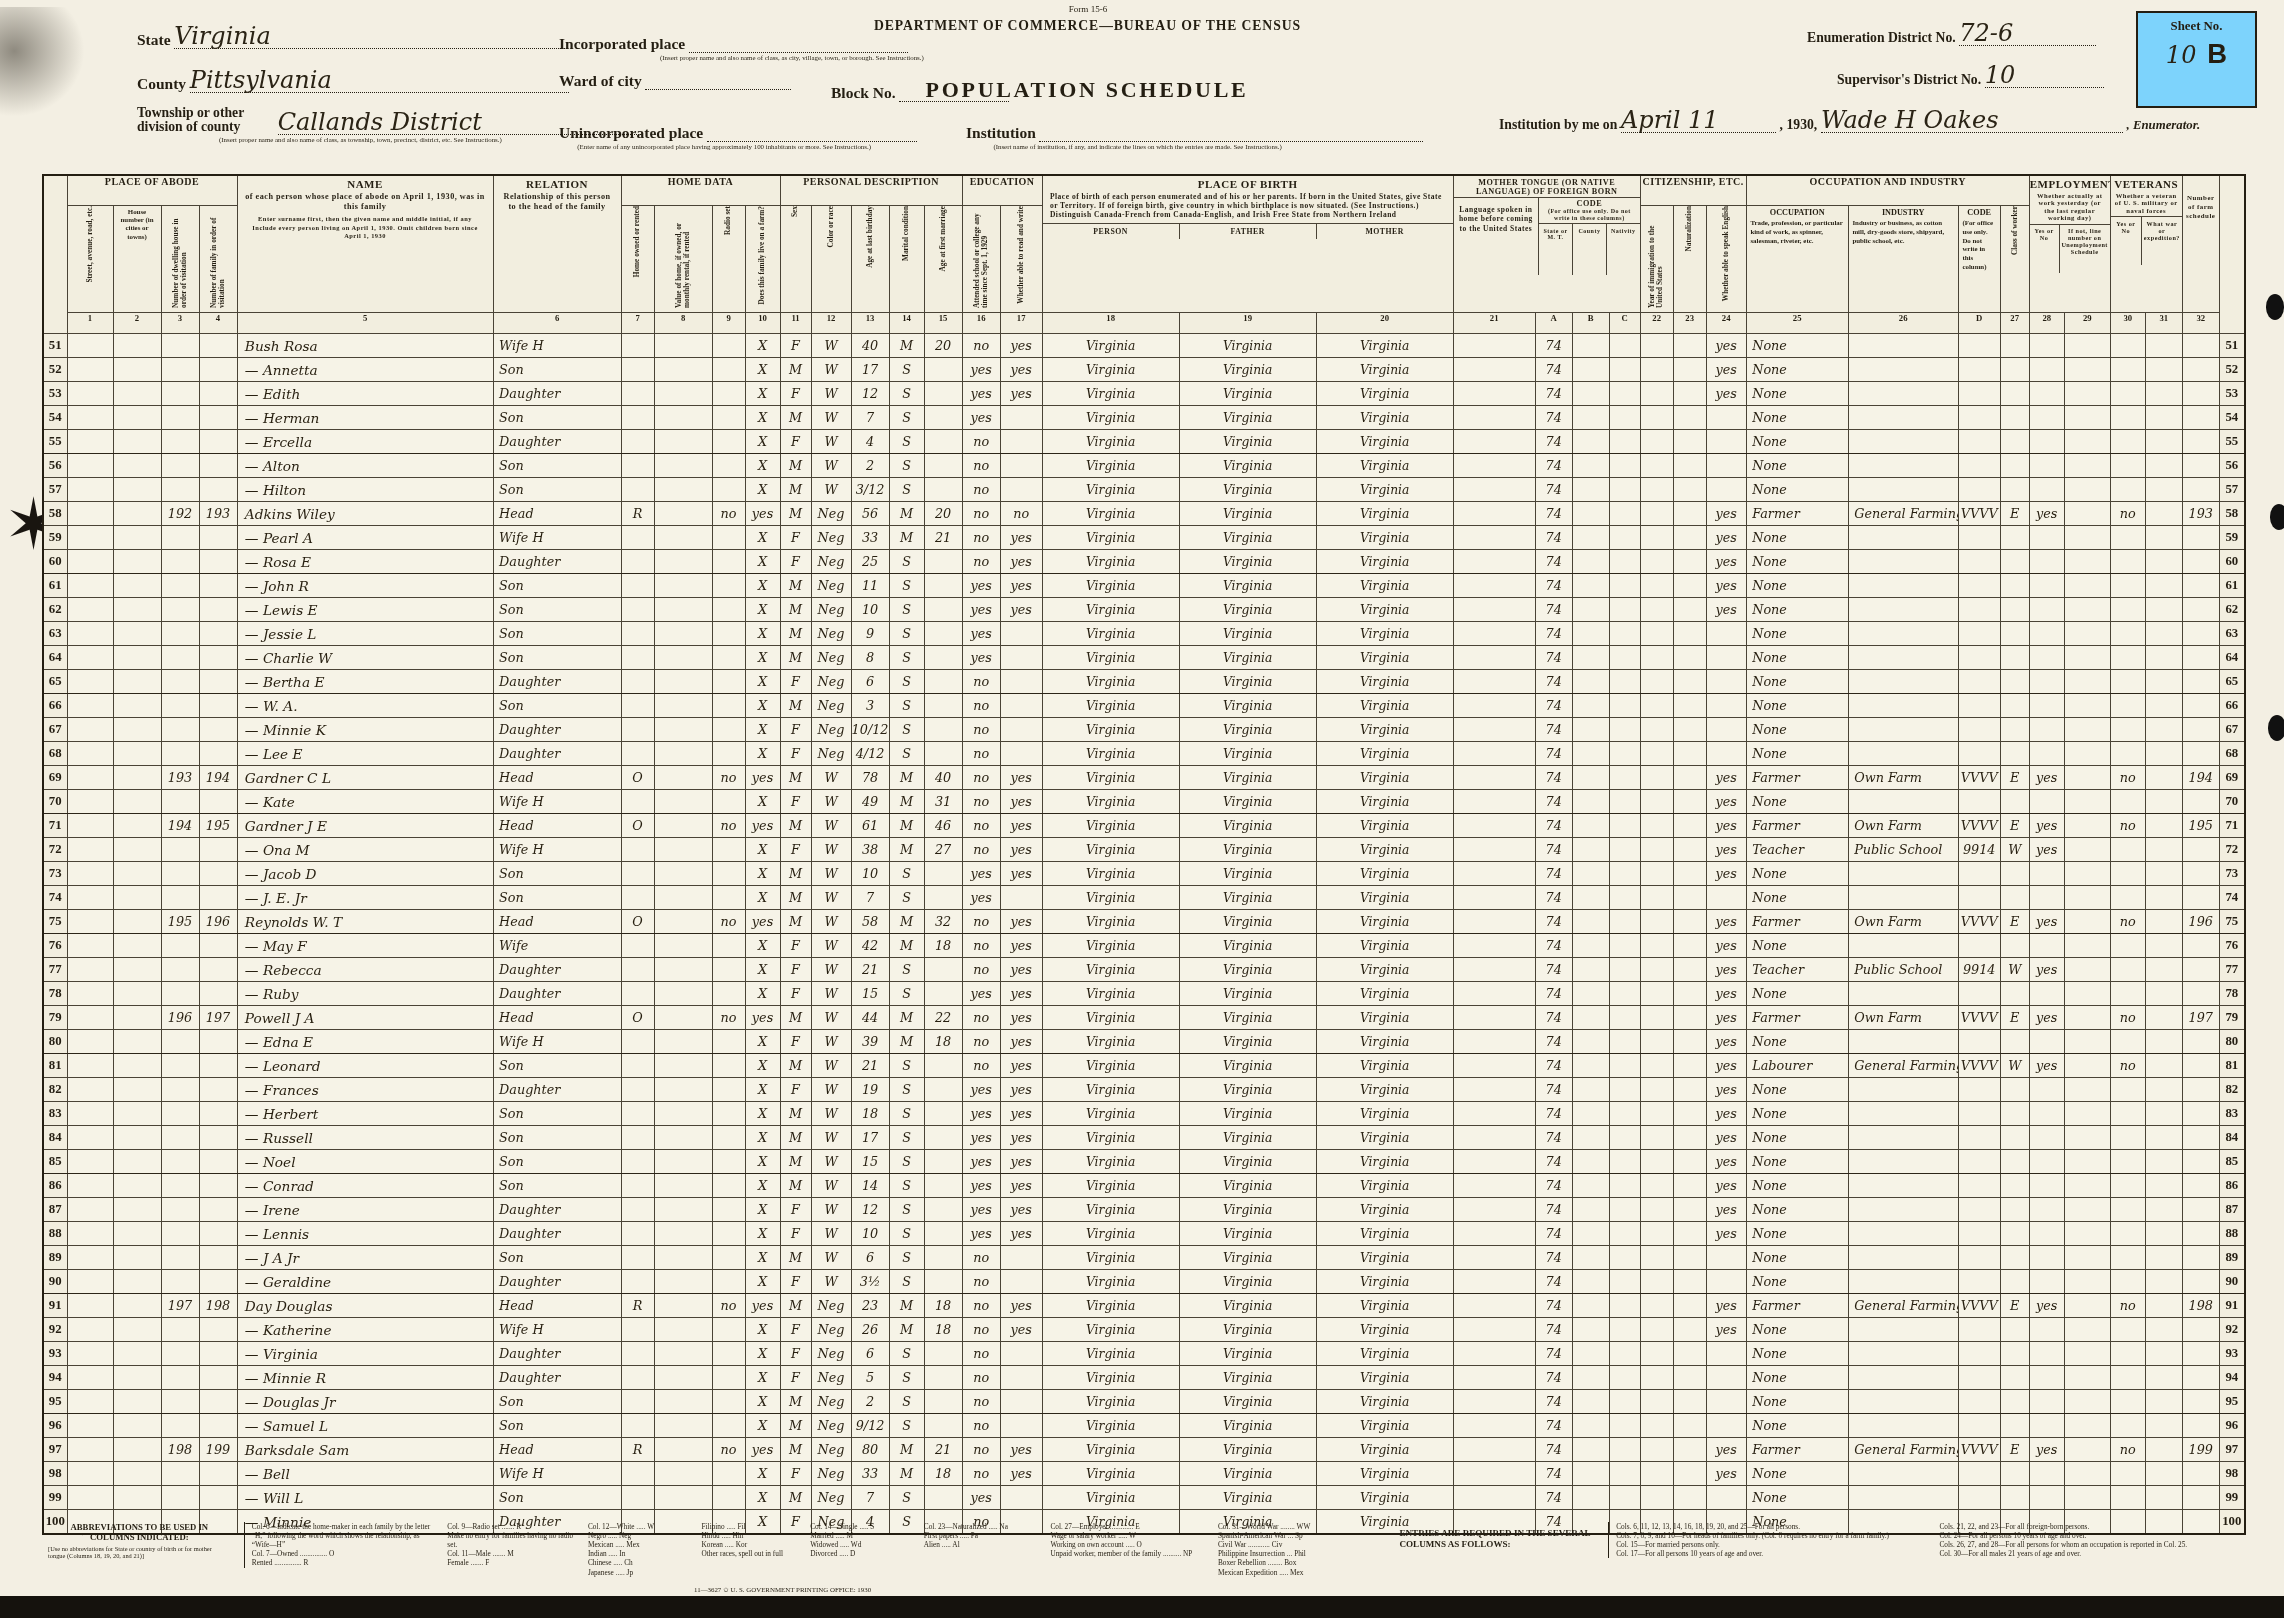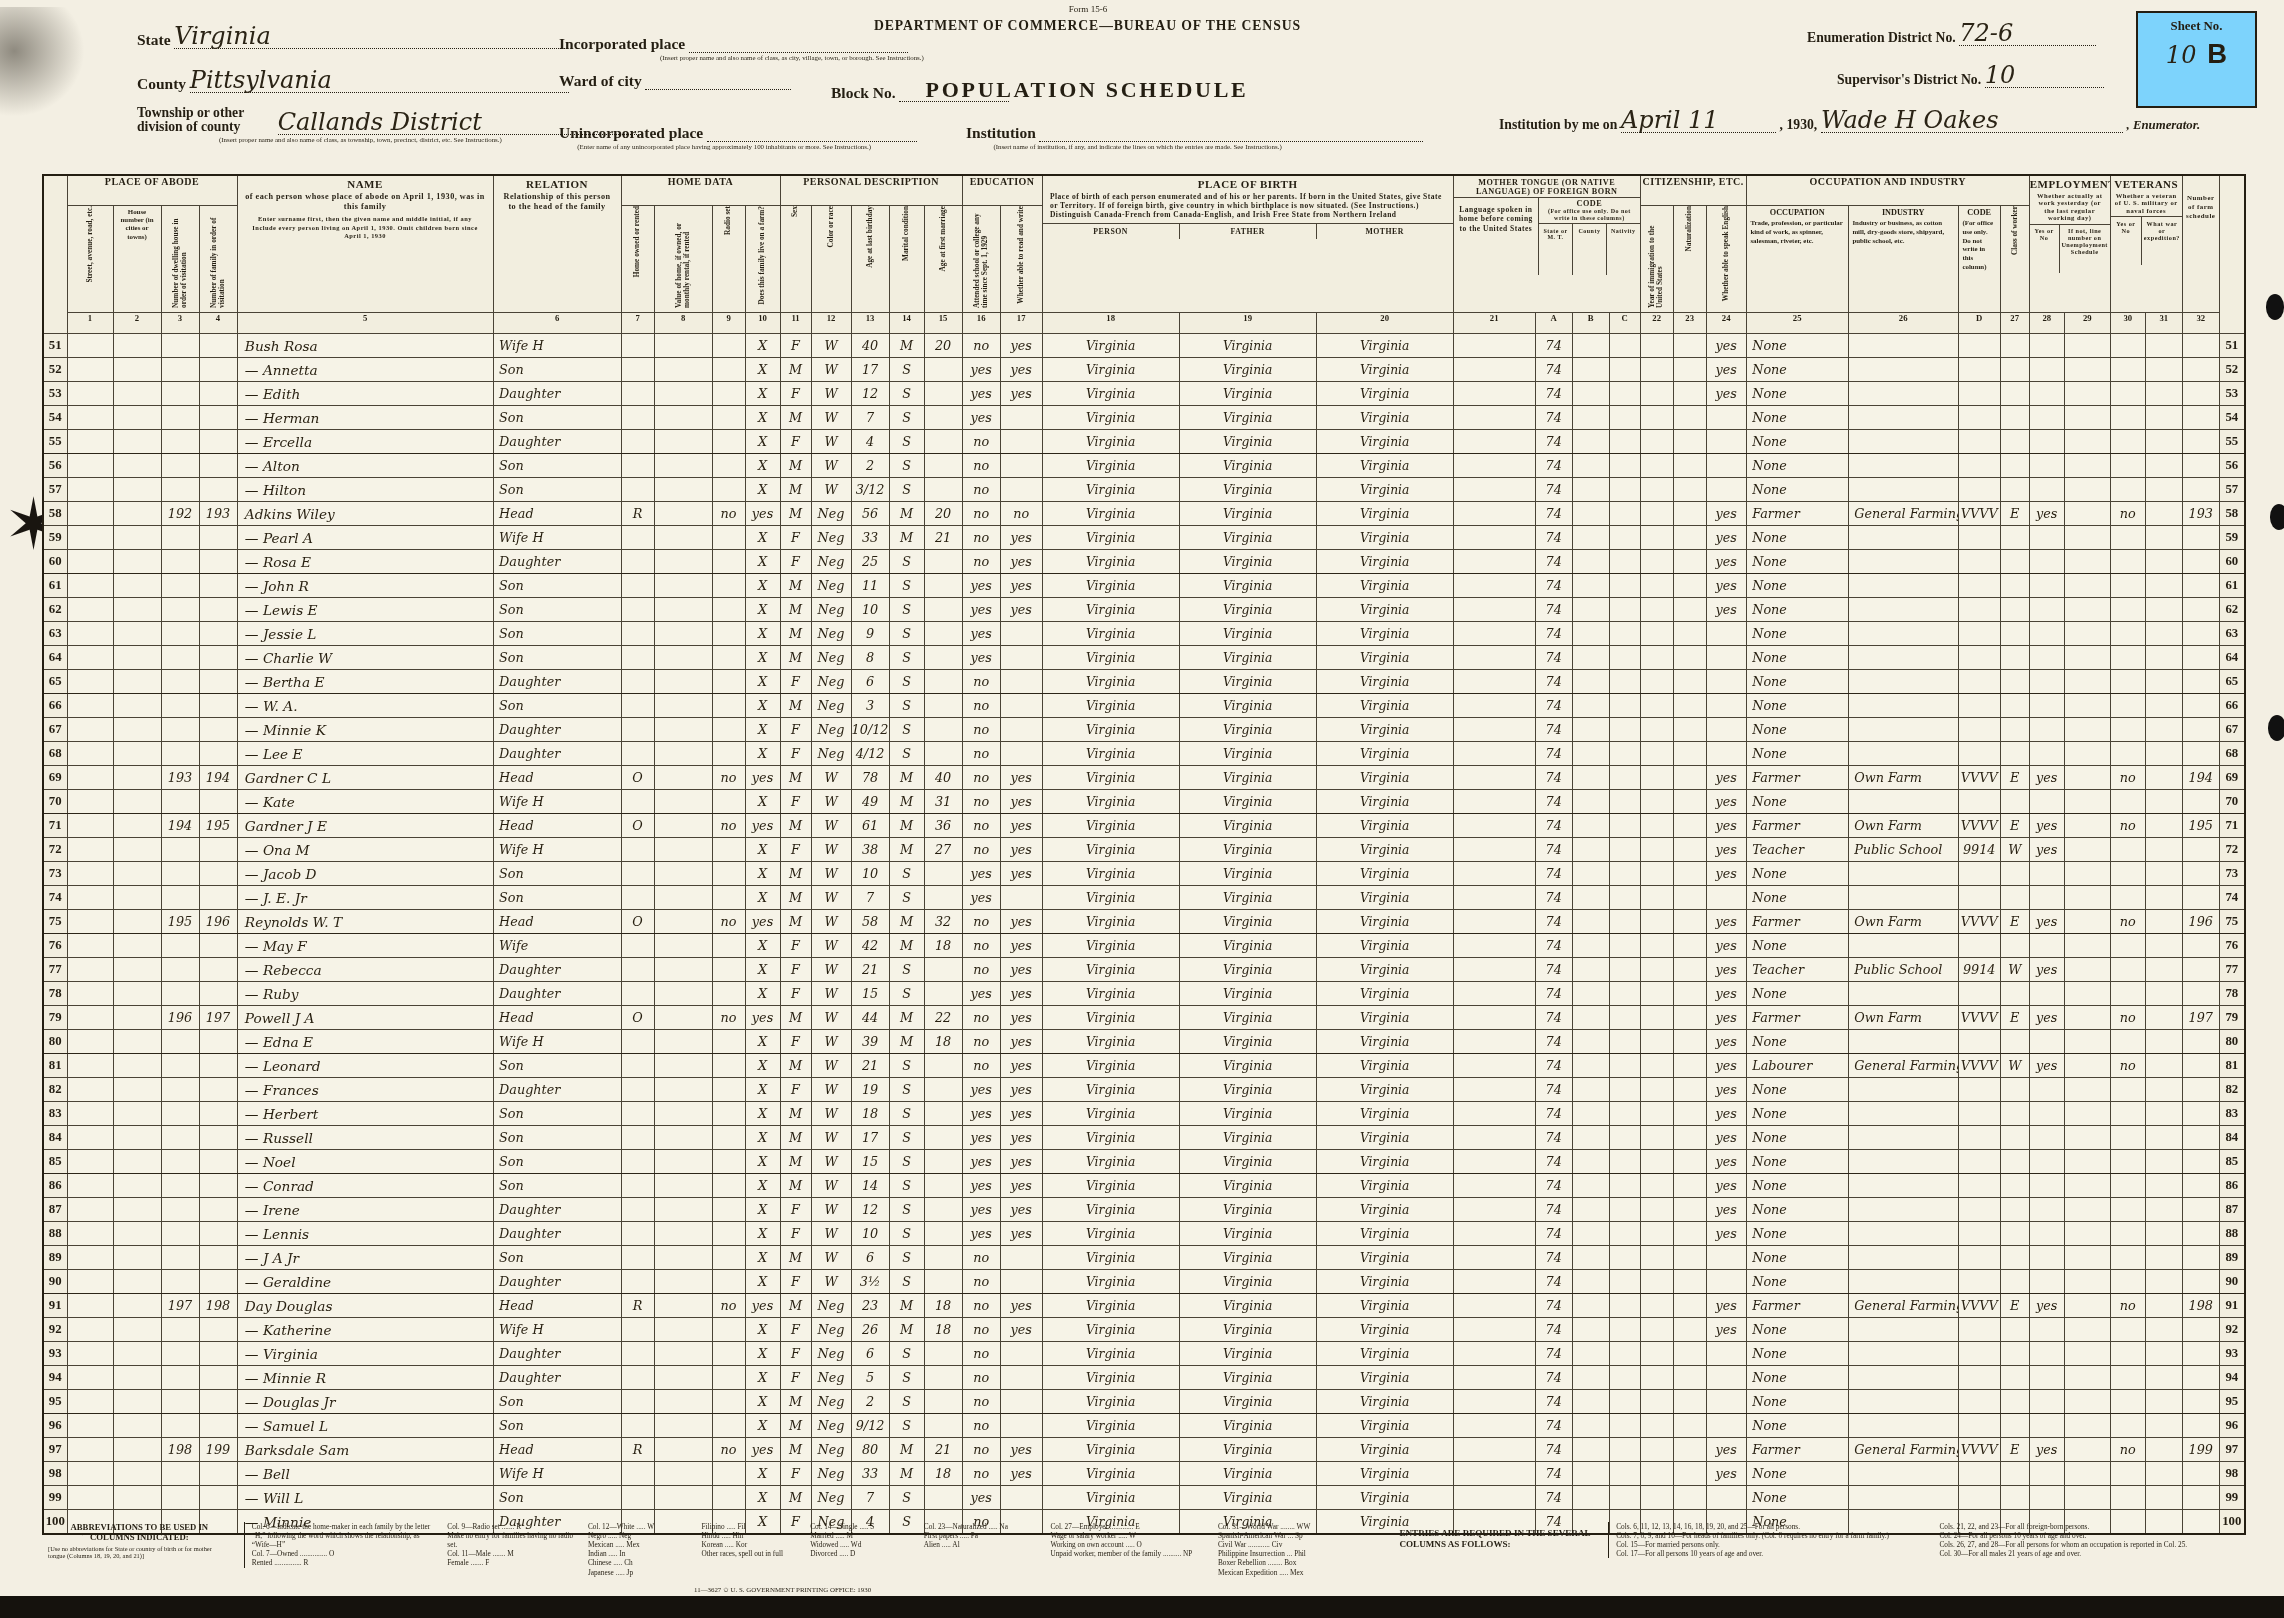--- a/index.html
+++ b/index.html
@@ -1205,21 +1205,21 @@
           <td class="hw c-name">Gardner  J E</td>
           <td class="hw c-rel">Head</td>
           <td class="hw c-own">O</td>
           <td class="hw c-val"></td>
           <td class="hw c-rad">no</td>
           <td class="hw c-farm">yes</td>
           <td class="hw c-sex">M</td>
           <td class="hw c-col">W</td>
           <td class="hw c-age">61</td>
           <td class="hw c-mar">M</td>
-          <td class="hw c-afm">36</td>
+          <td class="hw c-afm">46</td>
           <td class="hw c-sch">no</td>
           <td class="hw c-rw">yes</td>
           <td class="hw c-bp">Virginia</td>
           <td class="hw c-bf">Virginia</td>
           <td class="hw c-bm">Virginia</td>
           <td class="hw c-lang"></td>
           <td class="hw c-ca">74</td>
           <td class="hw c-cb"></td>
           <td class="hw c-cc"></td>
           <td class="hw c-imm"></td>

